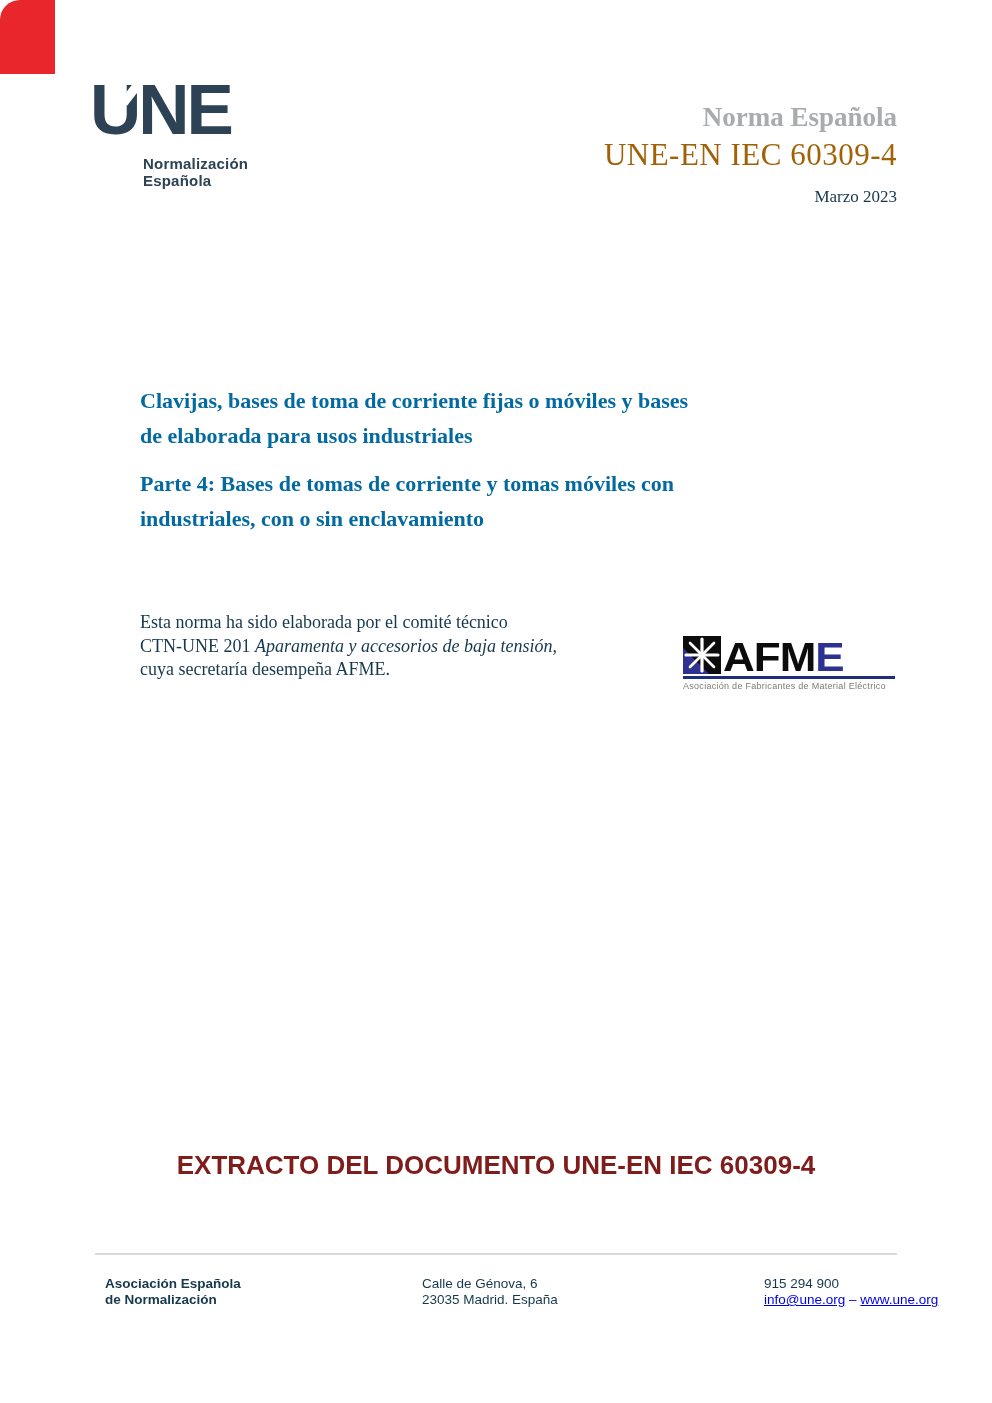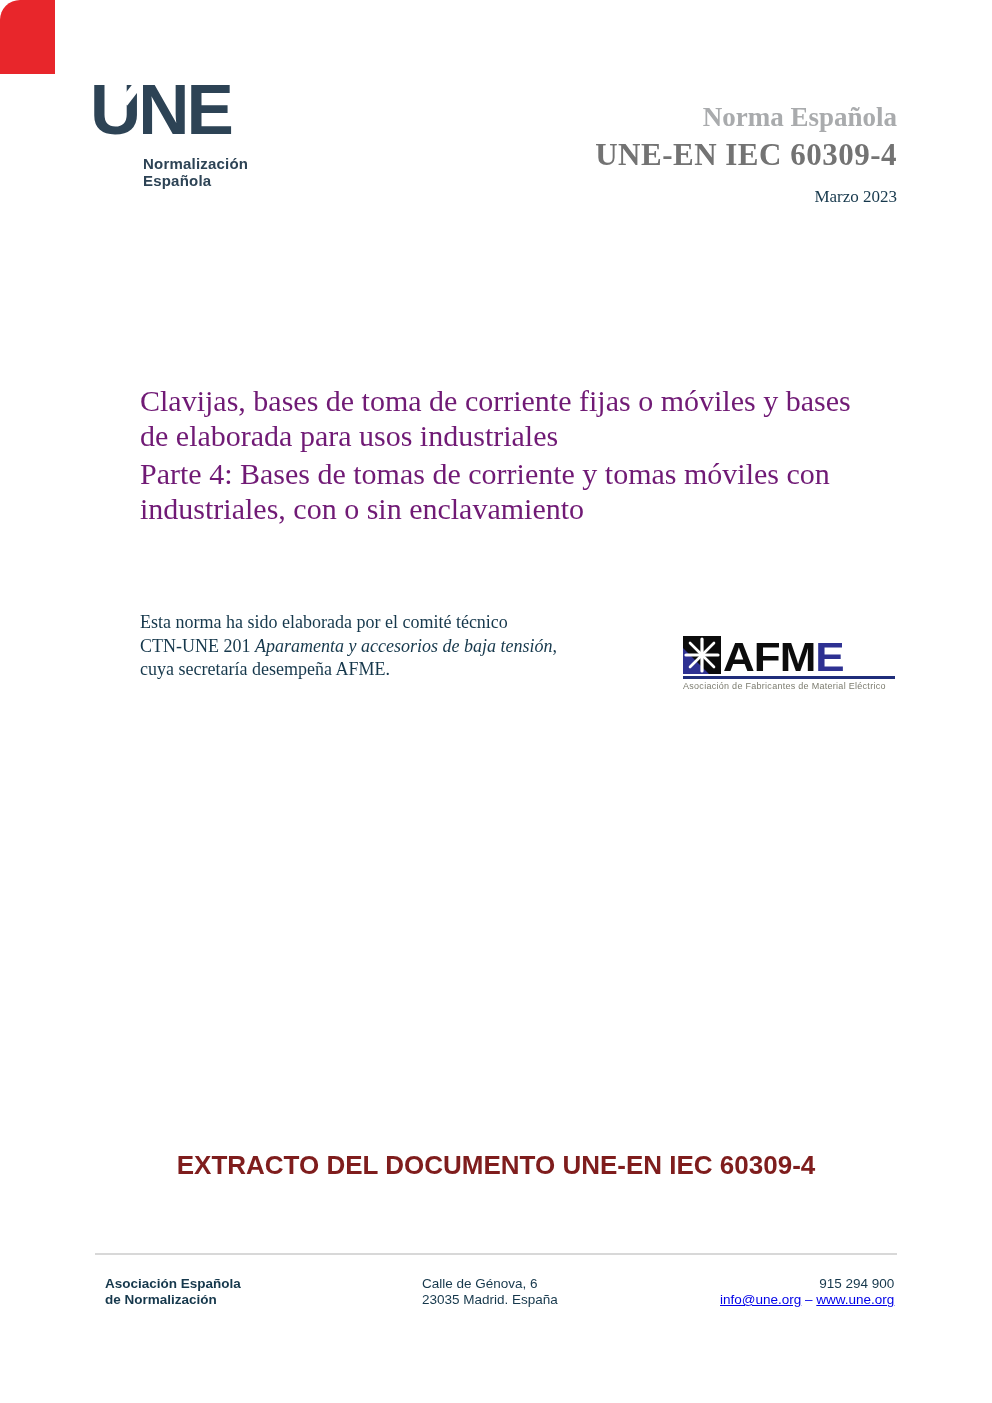--- a/index.html
+++ b/index.html
@@ -60,43 +60,44 @@
     font-family: "Liberation Serif", serif;
   }
   .doc-family {
     font-size: 27px;
     font-weight: bold;
     color: #a9abad;
     line-height: 30px;
   }
   .doc-code {
     font-size: 31px;
-    font-weight: bold;
-    color: #737373;
+    font-weight: normal;
+    color: #a16207;
     line-height: 36px;
     margin-top: 5px;
     letter-spacing: 0.5px;
   }
   .doc-date {
     font-size: 17px;
     color: #16384c;
     margin-top: 14px;
   }
 
   
   .title-block {
     position: absolute;
     left: 140px; top: 383px;
     width: 760px;
     font-family: "Liberation Serif", serif;
-    font-size: 30px;
+    font-size: 22px;
     line-height: 35px;
-    color: #701a75;
-  }
-  .title-block .para2 { margin-top: 3px; }
+    color: #0369a1;
+    font-weight: bold;
+  }
+  .title-block .para2 { margin-top: 13px; }
 
   
   .committee {
     position: absolute;
     left: 140px; top: 611px;
     width: 545px;
     font-family: "Liberation Serif", serif;
     font-size: 18px;
     line-height: 23.5px;
     color: #16384c;
@@ -153,21 +154,21 @@
   }
   .footer-col {
     position: absolute;
     top: 1276px;
     font-size: 13.5px;
     line-height: 16px;
     color: #16384c;
   }
   .footer-org { left: 105px; font-weight: bold; }
   .footer-address { left: 422px; }
-  .footer-contact { left: 720px; text-align: right; }
+  .footer-contact { left: 764px; }
   .footer-contact a {
     color: #0000e8;
     text-decoration: underline;
     cursor: pointer;
   }
   .footer-contact .sep { color: #0000e8; text-decoration: none; }
 </style>
 </head>
 <body>
 

